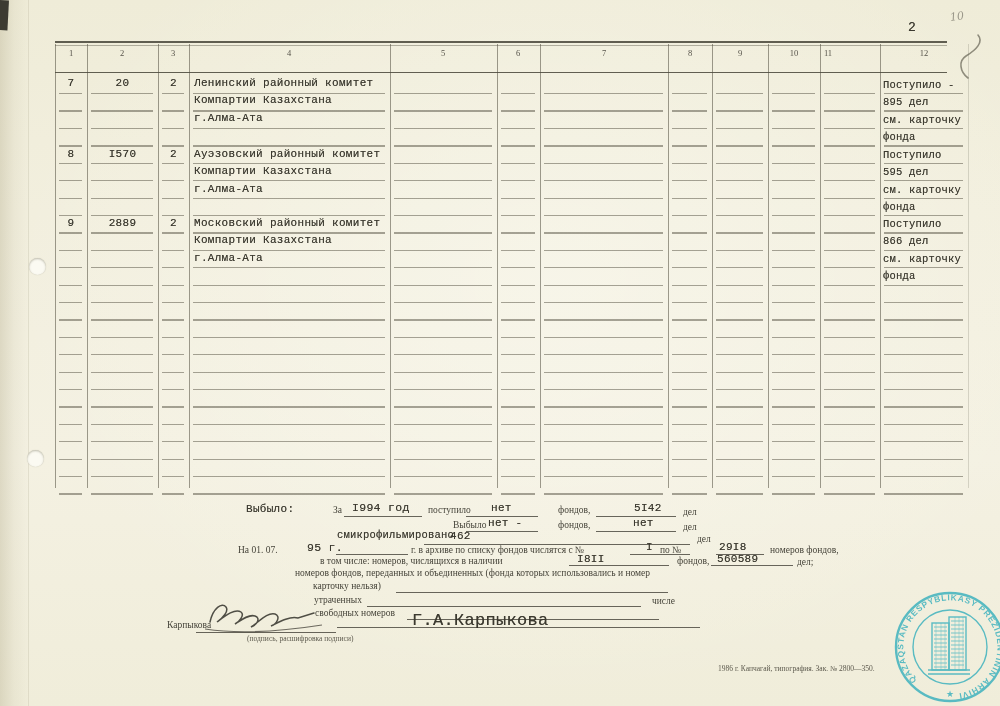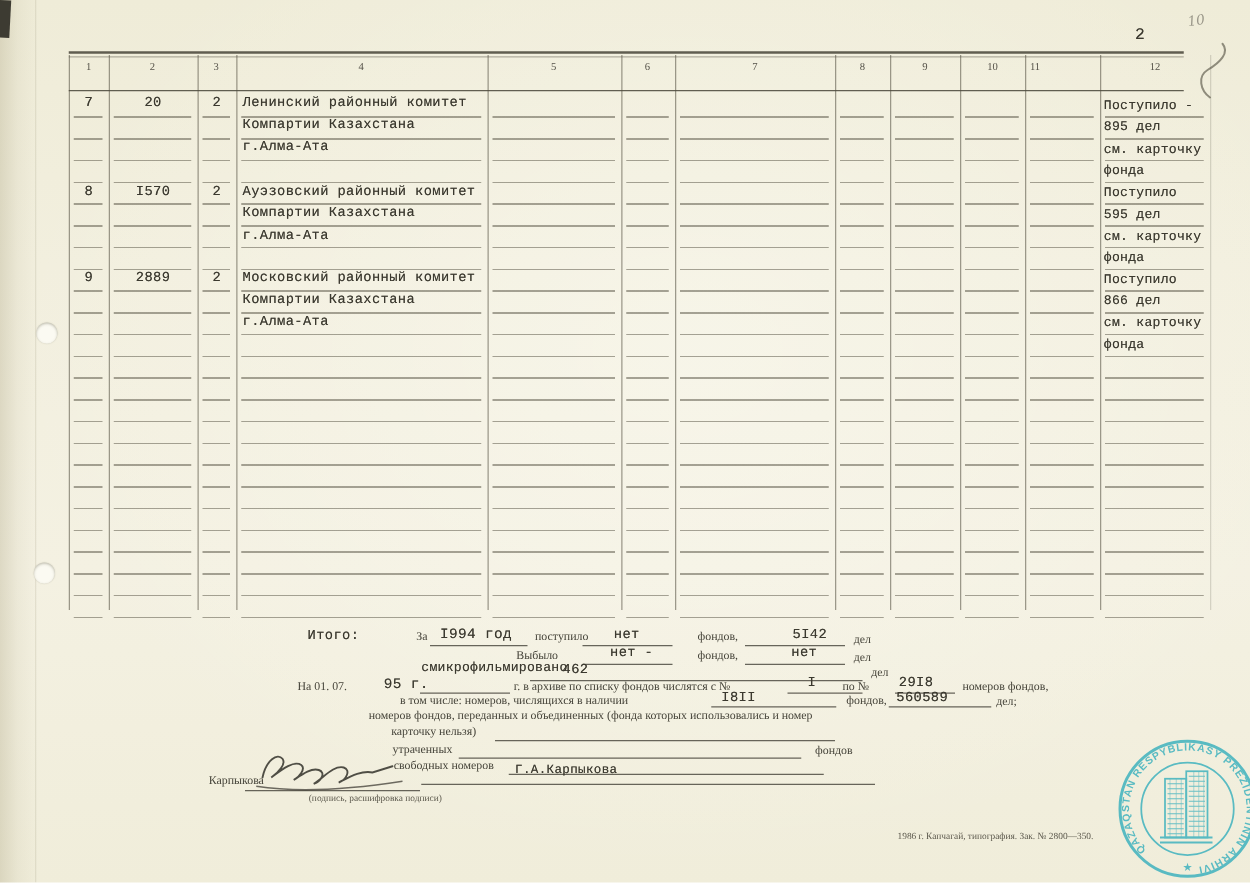--- a/index.html
+++ b/index.html
@@ -122,75 +122,75 @@
   <span class="mono" style="left:194px;top:217px">Московский районный комитет</span>
   <span class="mono" style="left:194px;top:234px">Компартии Казахстана</span>
   <span class="mono" style="left:194px;top:252px">г.Алма-Ата</span>
   <span class="mono-sm" style="left:883px;top:218px">Поступило</span>
   <span class="mono-sm" style="left:883px;top:235px">866 дел</span>
   <span class="mono-sm" style="left:883px;top:253px">см. карточку</span>
   <span class="mono-sm" style="left:883px;top:270px">фонда</span>
 </div>
 
 <div>
-  <span class="mono" style="left:246px;top:503px">Итого:</span>
+  <span class="mono" style="left:246px;top:503px">Выбыло:</span>
   <span class="ser" style="left:333px;top:505px">За</span>
   <span class="mono" style="left:352px;top:501px;font-size:11.5px">I994 год</span>
   <div class="u" style="left:344px;top:516px;width:78px"></div>
   <span class="ser" style="left:428px;top:505px">поступило</span>
   <span class="mono" style="left:491px;top:502px">нет</span>
   <div class="u" style="left:466px;top:516px;width:72px"></div>
   <span class="ser" style="left:558px;top:505px">фондов,</span>
   <span class="mono" style="left:634px;top:502px">5I42</span>
   <div class="u" style="left:596px;top:516px;width:80px"></div>
   <span class="ser" style="left:683px;top:507px">дел</span>
 
-  <span class="ser" style="left:413px;top:520px">Выбыло</span>
+  <span class="ser" style="left:453px;top:520px">Выбыло</span>
   <span class="mono" style="left:488px;top:517px">нет -</span>
   <div class="u" style="left:466px;top:531px;width:72px"></div>
   <span class="ser" style="left:558px;top:520px">фондов,</span>
   <span class="mono" style="left:633px;top:517px">нет</span>
   <div class="u" style="left:596px;top:531px;width:80px"></div>
   <span class="ser" style="left:683px;top:522px">дел</span>
 
   <span class="mono-sm" style="left:337px;top:529px">смикрофильмировано</span>
   <span class="mono" style="left:450px;top:530px">462</span>
   <div class="u" style="left:424px;top:544px;width:266px"></div>
   <span class="ser" style="left:697px;top:534px">дел</span>
 
   <span class="ser" style="left:238px;top:545px">На 01. 07.</span>
   <span class="mono" style="left:307px;top:541px;font-size:11.5px">95 г.</span>
   <div class="u" style="left:336px;top:554px;width:72px"></div>
   <span class="ser" style="left:411px;top:545px">г. в архиве по списку фондов числятся с №</span>
   <span class="mono" style="left:646px;top:541px">I</span>
   <div class="u" style="left:630px;top:554px;width:60px"></div>
-  <span class="ser" style="left:674px;top:545px">по №</span>
+  <span class="ser" style="left:660px;top:545px">по №</span>
   <span class="mono" style="left:719px;top:541px">29I8</span>
   <div class="u" style="left:716px;top:554px;width:48px"></div>
   <span class="ser" style="left:770px;top:545px">номеров фондов,</span>
 
   <span class="ser" style="left:320px;top:556px">в том числе: номеров, числящихся в наличии</span>
   <span class="mono" style="left:577px;top:553px">I8II</span>
   <div class="u" style="left:569px;top:565px;width:100px"></div>
   <span class="ser" style="left:677px;top:556px">фондов,</span>
   <span class="mono" style="left:717px;top:553px">560589</span>
   <div class="u" style="left:711px;top:565px;width:82px"></div>
   <span class="ser" style="left:797px;top:557px">дел;</span>
 
   <span class="ser" style="left:295px;top:568px">номеров фондов, переданных и объединенных (фонда которых использовались и номер</span>
   <span class="ser" style="left:313px;top:581px">карточку нельзя)</span>
   <div class="u" style="left:396px;top:592px;width:272px"></div>
 
   <span class="ser" style="left:314px;top:595px">утраченных</span>
   <div class="u" style="left:367px;top:606px;width:274px"></div>
-  <span class="ser" style="left:652px;top:596px">фондов</span>
+  <span class="ser" style="left:652px;top:596px">числе</span>
 
   <span class="ser" style="left:315px;top:608px">свободных номеров</span>
   <div class="u" style="left:407px;top:619px;width:252px"></div>
-  <span class="mono" style="left:412px;top:611px;font-size:10px">Г.А.Карпыкова</span>
+  <span class="mono" style="left:412px;top:611px;font-size:17px">Г.А.Карпыкова</span>
   <div class="u" style="left:337px;top:627px;width:363px"></div>
 
   <span class="ser" style="left:167px;top:620px">Карпыкова</span>
   <svg class="abs" style="left:202px;top:598px" width="130" height="36">
     <path d="M8,24 C11,10 20,4 24,9 C27,13 21,20 15,24 C23,18 33,10 39,14 C43,17 37,24 33,26
              C39,22 47,16 53,18 C59,20 55,27 49,29 C57,24 65,14 73,16 C79,18 75,26 69,28
              C77,24 87,18 96,20 L112,15" stroke="#33312a" stroke-width="1.5" fill="none" stroke-linecap="round" opacity=".85"></path>
     <path d="M3,31 C35,36 75,34 120,27" stroke="#33312a" stroke-width="1.1" fill="none" opacity=".7"></path>
   </svg>
   <div class="u" style="left:196px;top:632px;width:140px"></div>

